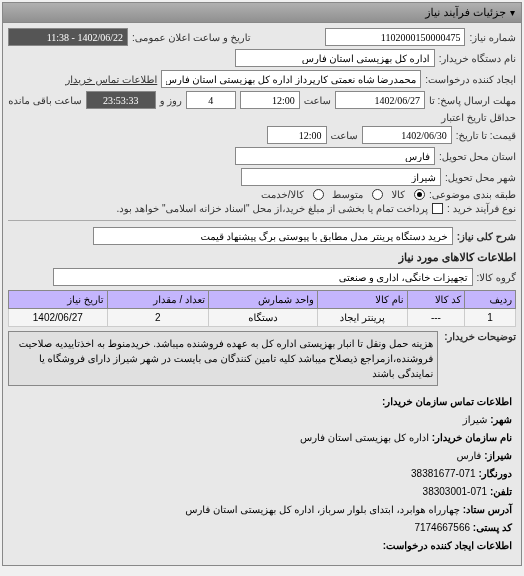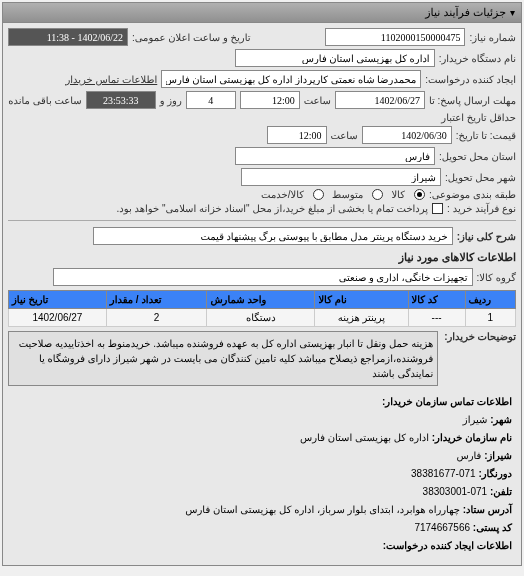--- a/index.html
+++ b/index.html
@@ -96,26 +96,26 @@
   background: #fff;
   display: inline-block;
 }
 table.data-table {
   width: 100%;
   border-collapse: collapse;
   font-size: 10px;
   margin-top: 4px;
 }
 table.data-table th {
-  background: #3b82f6;
+  background: #c4b5fd;
   color: #000;
   border: 1px solid #888;
   padding: 3px;
-  font-weight: bold;
-  text-align: left;
+  font-weight: normal;
+  text-align: right;
 }
 table.data-table td {
   background: #f5f5f5;
   border: 1px solid #ccc;
   padding: 3px;
   text-align: center;
 }
 .desc-row {
   display: flex;
   gap: 6px;
@@ -258,21 +258,21 @@
           <th>نام کالا</th>
           <th>واحد شمارش</th>
           <th>تعداد / مقدار</th>
           <th>تاریخ نیاز</th>
         </tr>
       </thead>
       <tbody>
         <tr>
           <td>1</td>
           <td>---</td>
-          <td>پرینتر هزینه</td>
+          <td>پرینتر ایجاد</td>
           <td>دستگاه</td>
           <td>2</td>
           <td>1402/06/27</td>
         </tr>
       </tbody>
     </table>
 
     <div class="desc-row">
       <span class="label" style="font-weight:bold">توضیحات خریدار:</span>
       <div class="desc-text">هزینه حمل ونقل تا انبار بهزیستی اداره کل به عهده فروشنده میباشد. خریدمنوط به اخذتاییدیه صلاحیت فروشنده،ازمراجع ذیصلاح میباشد کلیه تامین کنندگان می بایست در شهر شیراز دارای فروشگاه یا نمایندگی باشند</div>

